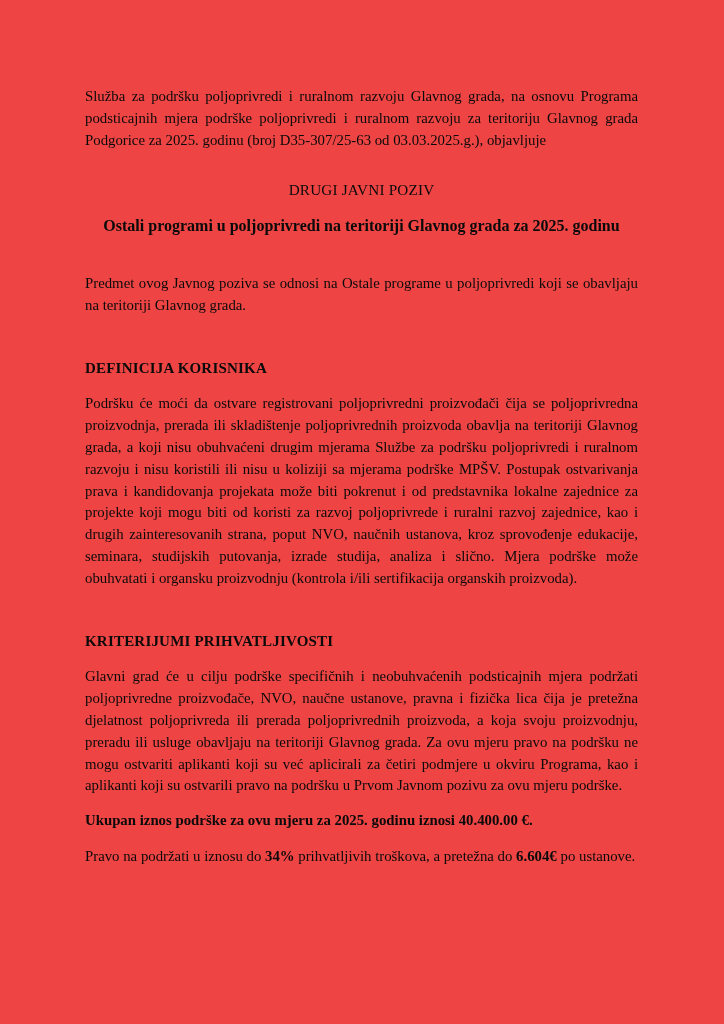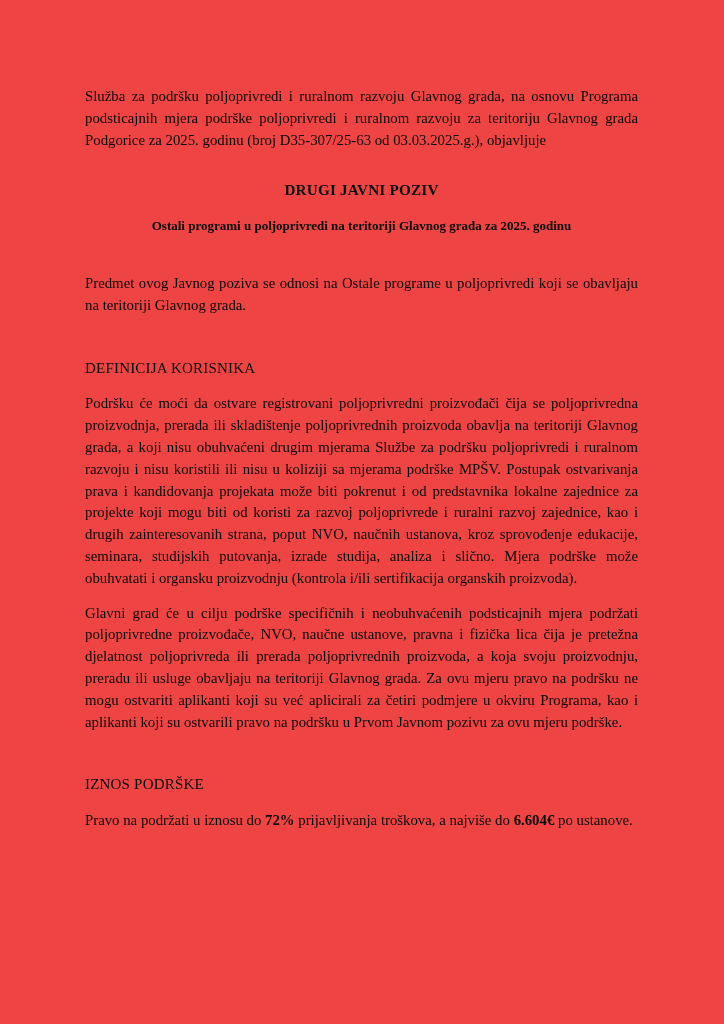--- a/index.html
+++ b/index.html
@@ -25,36 +25,36 @@
 
   p.para {
     text-align: justify;
     margin: 0 0 13px 0;
   }
 
   .intro-para { margin-bottom: 0; }
 
   .doc-title {
     text-align: center;
-    font-weight: bold;
+    font-weight: normal;
     font-size: 15.2px;
     margin-top: 28px;
     letter-spacing: 0.2px;
   }
 
   .doc-subtitle {
     text-align: center;
     font-weight: bold;
-    font-size: 13px;
+    font-size: 16px;
     margin-top: 14px;
     margin-bottom: 36px;
   }
 
   .section-heading {
-    font-weight: normal;
+    font-weight: bold;
     font-size: 15px;
     letter-spacing: 0.2px;
     margin: 41px 0 14px 0;
   }
 
   .lead-block p.para:first-child { margin-bottom: 28px; }
 
   .total-line {
     font-weight: bold;
     text-align: justify;
@@ -81,22 +81,23 @@
     <div class="lead-block">
       <p class="para">Predmet ovog Javnog poziva se odnosi na Ostale programe u poljoprivredi koji se obavljaju na teritoriji Glavnog grada.</p>
     </div>
 
     <div>
       <div class="section-heading">DEFINICIJA KORISNIKA</div>
       <p class="para">Podršku će moći da ostvare registrovani poljoprivredni proizvođači čija se poljoprivredna proizvodnja, prerada ili skladištenje poljoprivrednih proizvoda obavlja na teritoriji Glavnog grada, a koji nisu obuhvaćeni drugim mjerama Službe za podršku poljoprivredi i ruralnom razvoju i nisu koristili ili nisu u koliziji sa mjerama podrške MPŠV. Postupak ostvarivanja prava i kandidovanja projekata može biti pokrenut i od predstavnika lokalne zajednice za projekte koji mogu biti od koristi za razvoj poljoprivrede i ruralni razvoj zajednice, kao i drugih zainteresovanih strana, poput NVO, naučnih ustanova, kroz sprovođenje edukacije, seminara, studijskih putovanja, izrade studija, analiza i slično. Mjera podrške može obuhvatati i organsku proizvodnju (kontrola i/ili sertifikacija organskih proizvoda).</p>
     </div>
 
     <div>
+      <div class="section-heading">KRITERIJUMI PRIHVATLJIVOSTI</div>
       <p class="para">Glavni grad će u cilju podrške specifičnih i neobuhvaćenih podsticajnih mjera podržati poljoprivredne proizvođače, NVO, naučne ustanove, pravna i fizička lica čija je pretežna djelatnost poljoprivreda ili prerada poljoprivrednih proizvoda, a koja svoju proizvodnju, preradu ili usluge obavljaju na teritoriji Glavnog grada.  Za ovu mjeru pravo na podršku ne mogu ostvariti aplikanti koji su već aplicirali za četiri podmjere u okviru Programa, kao i aplikanti koji su ostvarili pravo na podršku u Prvom Javnom pozivu za ovu mjeru podrške.</p>
     </div>
 
     <div>
-      <div class="section-heading">IZNOS PODRŠKE</div>
-      <p class="support-line"><span>Pravo na podržati u iznosu do </span><b>72%</b><span> prijavljivanja troškova, a najviše do </span><b>6.604€</b><span> po ustanove.</span></p>
+      <p class="total-line">Ukupan iznos podrške za ovu mjeru za 2025. godinu iznosi 40.400.00 €.</p>
+      <p class="support-line"><span>Pravo na podržati u iznosu do </span><b>34%</b><span> prihvatljivih troškova, a pretežna do </span><b>6.604€</b><span> po ustanove.</span></p>
     </div>
 
   </div>
 </div>
 
 </body></html>

